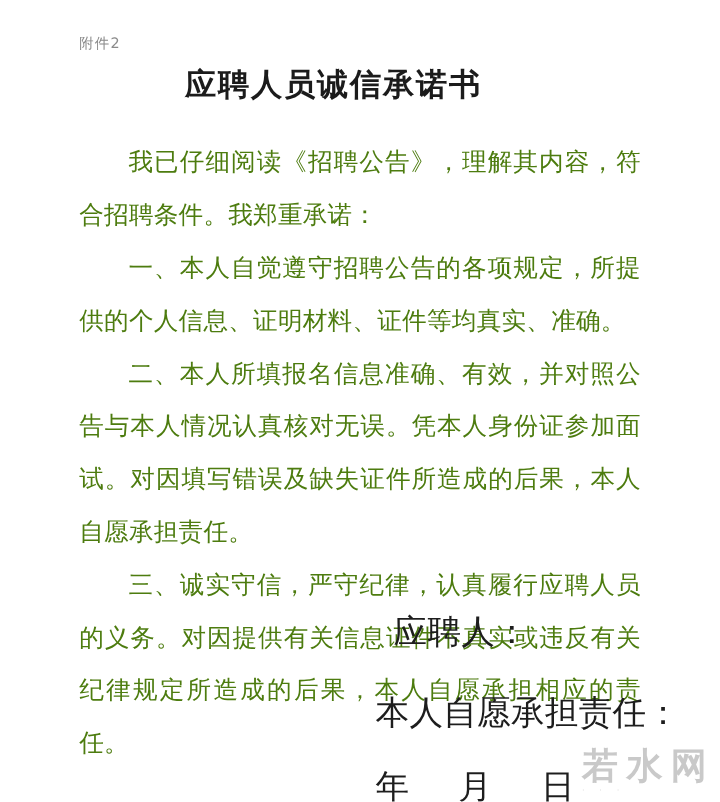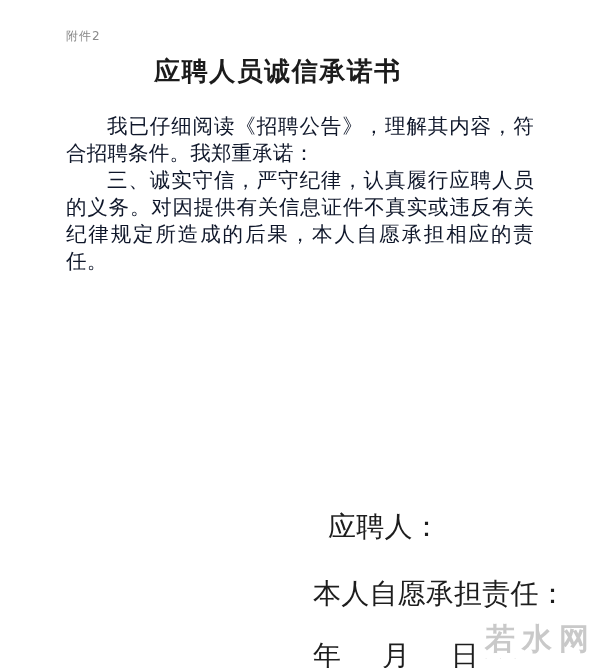--- a/index.html
+++ b/index.html
@@ -51,22 +51,22 @@
   
   .body-block {
     position: absolute;
     left: 66px;
     top: 113px;
     width: 468px;
   }
 
   .para {
     font-size: 20.5px;
-    line-height: 27px;
-    color: #0f172a;
+    line-height: 44px;
+    color: #4d7c0f;
     text-align: justify;
     text-justify: inter-character;
     text-indent: 41px;
     margin: 0 0 0 0;
     letter-spacing: 0.2px;
   }
 
   .para + .para {
     margin-top: 0;
   }
@@ -139,20 +139,22 @@
 <body>
 
 <div class="page">
 
   <div class="attachment-label">附件2</div>
 
   <div class="doc-title">应聘人员诚信承诺书</div>
 
   <div class="body-block">
     <p class="para">我已仔细阅读《招聘公告》，理解其内容，符合招聘条件。我郑重承诺：</p>
+    <p class="para">一、本人自觉遵守招聘公告的各项规定，所提供的个人信息、证明材料、证件等均真实、准确。</p>
+    <p class="para">二、本人所填报名信息准确、有效，并对照公告与本人情况认真核对无误。凭本人身份证参加面试。对因填写错误及缺失证件所造成的后果，本人自愿承担责任。</p>
     <p class="para">三、诚实守信，严守纪律，认真履行应聘人员的义务。对因提供有关信息证件不真实或违反有关纪律规定所造成的后果，本人自愿承担相应的责任。</p>
   </div>
 
   <div class="sign-block">
     <div class="sign-line sign-applicant">应聘人：</div>
     <div class="sign-line sign-idnumber">本人自愿承担责任：</div>
     <div class="sign-line sign-date">年 月 日</div>
   </div>
 
   <div class="watermark">

